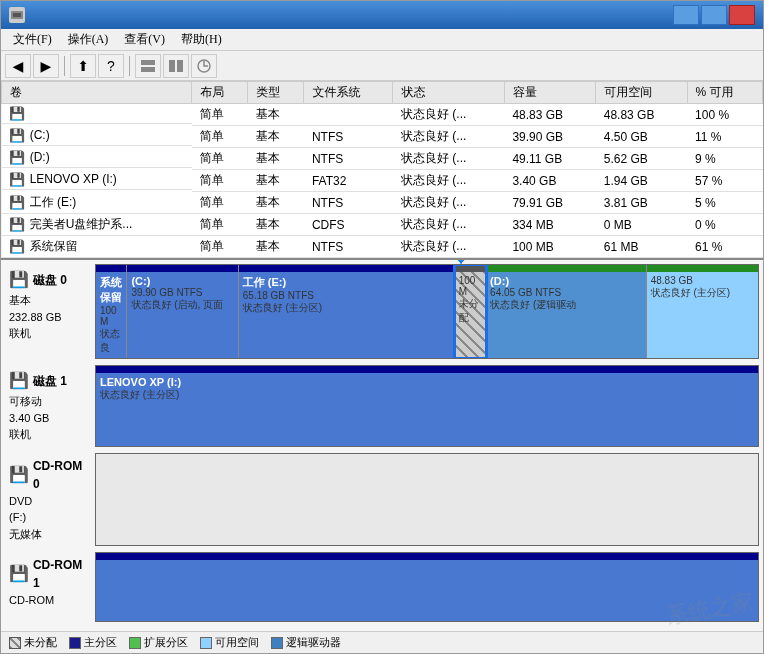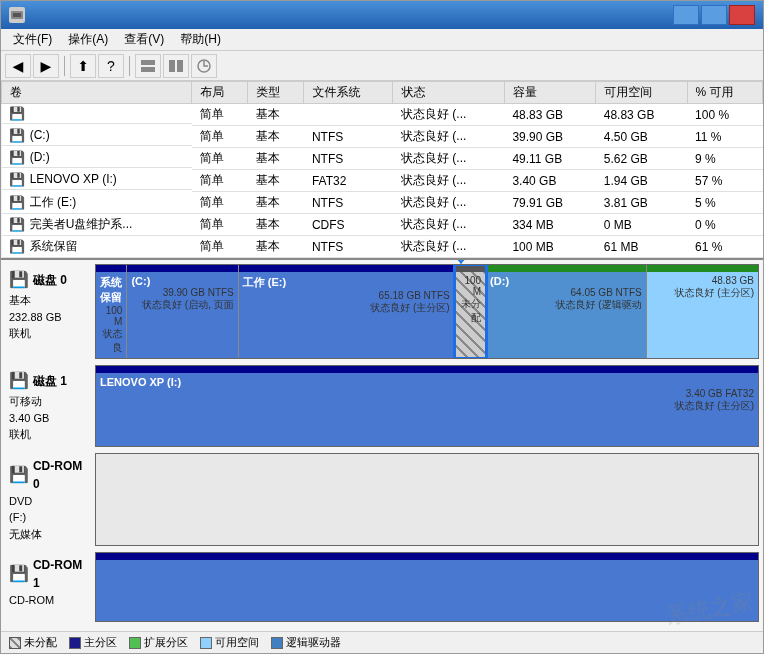--- a/index.html
+++ b/index.html
@@ -70,20 +70,21 @@
       height: 22px;
       display: flex;
       align-items: center;
       padding: 0 4px;
       border-bottom: 1px solid #ccc;
     }
     .menu-item {
       padding: 2px 8px;
       cursor: pointer;
       font-size: 12px;
+      font-family: Liberation Serif, serif;
     }
     .toolbar {
       background: #f0f0f0;
       height: 30px;
       display: flex;
       align-items: center;
       padding: 0 4px;
       border-bottom: 1px solid #ccc;
       gap: 2px;
     }
@@ -178,21 +179,21 @@
       justify-content: flex-start;
       padding: 3px 4px;
       font-size: 10px;
       border-right: 1px solid #888;
       overflow: hidden;
       min-width: 0;
       position: relative;
     }
     .partition:last-child { border-right: none; }
     .partition .part-label { font-weight: bold; font-size: 11px; }
-    .partition .part-detail { color: #333; text-align: right; }
+    .partition .part-detail { color: #333; }
 
     
     .selected-partition {
       outline: 3px solid #1a6fe8;
       outline-offset: -1px;
       z-index: 2;
     }
 
     .disk-visual-wrapper {
       flex: 1;
@@ -476,21 +477,20 @@
                   <span>磁盘 1</span>
                 </div>
                 <div>可移动</div>
                 <div>3.40 GB</div>
                 <div>联机</div>
               </div>
               <div class="disk-partitions">
                 <div class="partition" style="width: 100%; background: rgb(72, 120, 208); color: white;">
         <div style="height:7px;background:#00008b;margin:-3px -4px 3px -4px;width:calc(100% + 8px);"></div>
         <div class="part-label">LENOVO XP (I:)</div>
-        <div class="part-detail">3.40 GB FAT32</div>
         <div class="part-detail">状态良好 (主分区)</div>
       </div>
               </div>
             </div>
             <div class="disk-entry">
               <div class="disk-info">
                 <div class="disk-name" style="display:flex;align-items:center;gap:4px;">
                   <span style="font-size:16px;">💾</span>
                   <span>CD-ROM 0</span>
                 </div>

